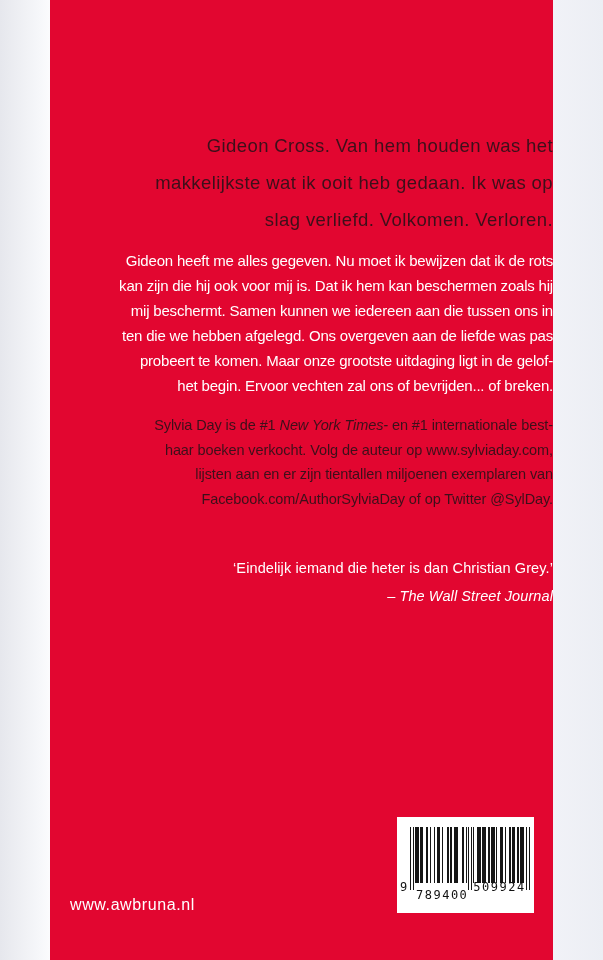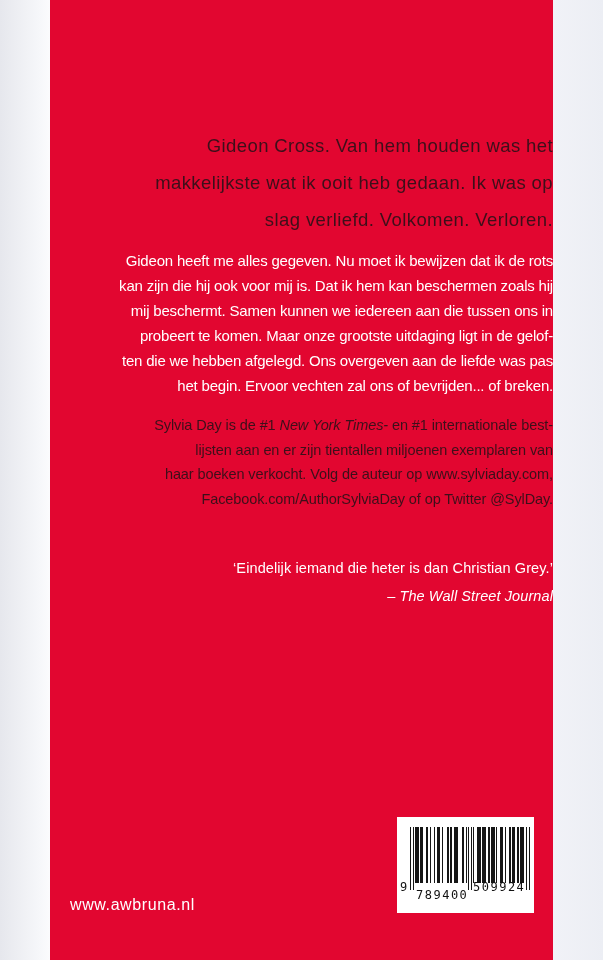--- a/index.html
+++ b/index.html
@@ -42,47 +42,47 @@
   }
   .bars { position:absolute; left:13px; top:10px; width:120px; height:64px; }
   .bar { position:absolute; top:0; height:56px; background:#161616; }
   .bar.guard { height:63px; }
   .digits {
     position:absolute; left:0; top:63px; width:137px; height:16px;
     font-family:"DejaVu Sans Mono", monospace; font-size:12px; color:#111111;
   }
   .digits .d-prefix { position:absolute; left:3px; }
   .digits .d-left  { position:absolute; left:19px; width:53px; letter-spacing:1.5px;margin-top:8px; }
-  .digits .d-right { position:absolute; left:76px; width:53px; letter-spacing:1.5px; }
+  .digits .d-right { position:absolute; left:76px; width:53px; text-align:center; letter-spacing:1.5px; }
 </style>
 </head>
 <body>
 
 <div class="scene">
   <div class="cover" style="background: rgb(226, 6, 48);">
 
     <div class="block tagline">
         <div><span>Gideon Cross. Van hem houden was het</span></div>
         <div><span>makkelijkste wat ik ooit heb gedaan. Ik was op</span></div>
         <div><span>slag verliefd. Volkomen. Verloren.</span></div>
       </div>
 
     <div class="block blurb">
         <div><span>Gideon heeft me alles gegeven. Nu moet ik bewijzen dat ik de rots</span></div>
         <div><span>kan zijn die hij ook voor mij is. Dat ik hem kan beschermen zoals hij</span></div>
         <div><span>mij beschermt. Samen kunnen we iedereen aan die tussen ons in</span></div>
+        <div><span>ten die we hebben afgelegd. Ons overgeven aan de liefde was pas</span></div>
         <div><span>probeert te komen. Maar onze grootste uitdaging ligt in de gelof-</span></div>
-        <div><span>ten die we hebben afgelegd. Ons overgeven aan de liefde was pas</span></div>
         <div><span>het begin. Ervoor vechten zal ons of bevrijden... of breken.</span></div>
       </div>
 
     <div class="block bio">
         <div><span>Sylvia Day is de #1 </span><i>New York Times-</i><span> en #1 internationale best-</span></div>
+        <div><span>haar boeken verkocht. Volg de auteur op www.sylviaday.com,</span></div>
         <div><span>lijsten aan en er zijn tientallen miljoenen exemplaren van</span></div>
-        <div><span>haar boeken verkocht. Volg de auteur op www.sylviaday.com,</span></div>
         <div><span>Facebook.com/AuthorSylviaDay of op Twitter @SylDay.</span></div>
       </div>
 
     <div class="block quote">
         <div><span>‘Eindelijk iemand die heter is dan Christian Grey.’</span></div>
         <div><span>– </span><i>The Wall Street Journal</i></div>
       </div>
 
     <div class="barcode-box">
       <div class="bars">

